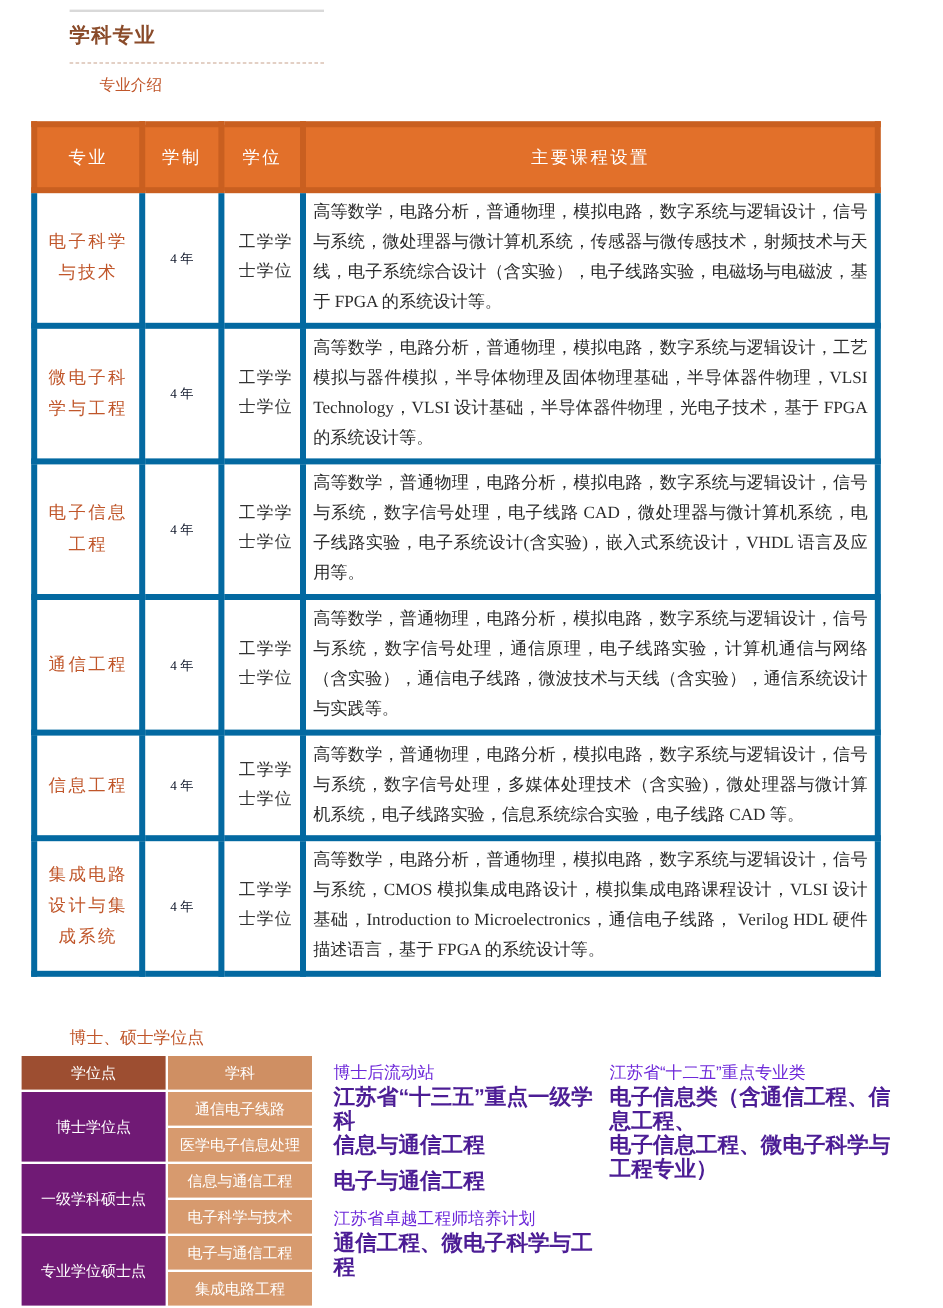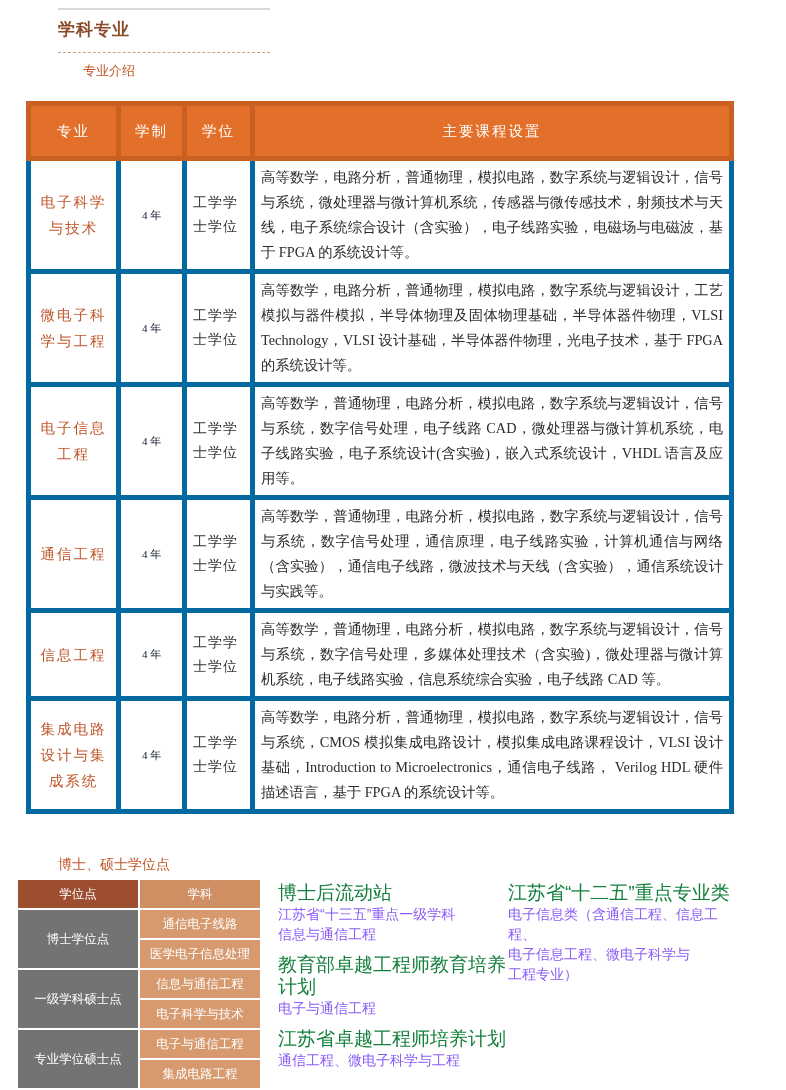--- a/index.html
+++ b/index.html
@@ -91,21 +91,21 @@
     font-size: 14.5px;
     letter-spacing: 2px;
     line-height: 26px;
   }
   td.years {
     text-align: center;
     font-size: 11px;
     color: #0f172a;
   }
   td.degree {
-    text-align: left;
+    text-align: right;
     font-size: 14px;
     color: #333;
     line-height: 24px;
     letter-spacing: 1px;
     margin-left: 40px;
   }
   td.courses {
     text-align: justify;
     text-justify: inter-ideograph;
     font-size: 14.3px;
@@ -140,21 +140,21 @@
     height: 26px;
     font-size: 12.5px;
     text-align: center;
     color: #ffffff;
     font-family: "Liberation Sans", sans-serif;
     vertical-align: middle;
     white-space: nowrap;
   }
   td.deg-left {
     width: 118px;
-    background: #737373;
+    background: #701a75;
   }
   td.deg-right {
     width: 118px;
     background: #d79a6e;
   }
   td.deg-left.head { background: #9d4e31; }
   td.deg-right.head { background: #cf8f63; }
 
   .deg-cols {
     position: absolute;
@@ -171,28 +171,29 @@
   }
   .col-right {
     position: absolute;
     left: 492px;
     top: 4px;
     width: 235px;
     font-family: "Liberation Sans", sans-serif;
   }
   .blk { margin-bottom: 10px; }
   .blk-title {
-    font-size: 19px;
-    color: #15803d;
+    font-size: 14px;
+    color: #6d28d9;
     line-height: 22px;
   }
   .blk-line {
-    font-size: 14px;
-    color: #8b5cf6;
+    font-size: 18px;
+    color: #4c1d95;
     line-height: 20px;
+    font-weight: bold;
   }
 </style>
 </head>
 <body>
 
 <div class="page">
 
   <div class="top-rule"></div>
   <div class="section-title">学科专业</div>
   <div class="dashed-rule"></div>
@@ -287,21 +288,20 @@
       </table>
 
     <div class="deg-cols">
       <div class="col-mid">
         <div class="blk">
           <div class="blk-title">博士后流动站</div>
           <div class="blk-line">江苏省“十三五”重点一级学科</div>
           <div class="blk-line">信息与通信工程</div>
         </div>
         <div class="blk">
-          <div class="blk-title">教育部卓越工程师教育培养计划</div>
           <div class="blk-line">电子与通信工程</div>
         </div>
         <div class="blk">
           <div class="blk-title">江苏省卓越工程师培养计划</div>
           <div class="blk-line">通信工程、微电子科学与工程</div>
         </div>
       </div>
 
       <div class="col-right">
         <div class="blk">

